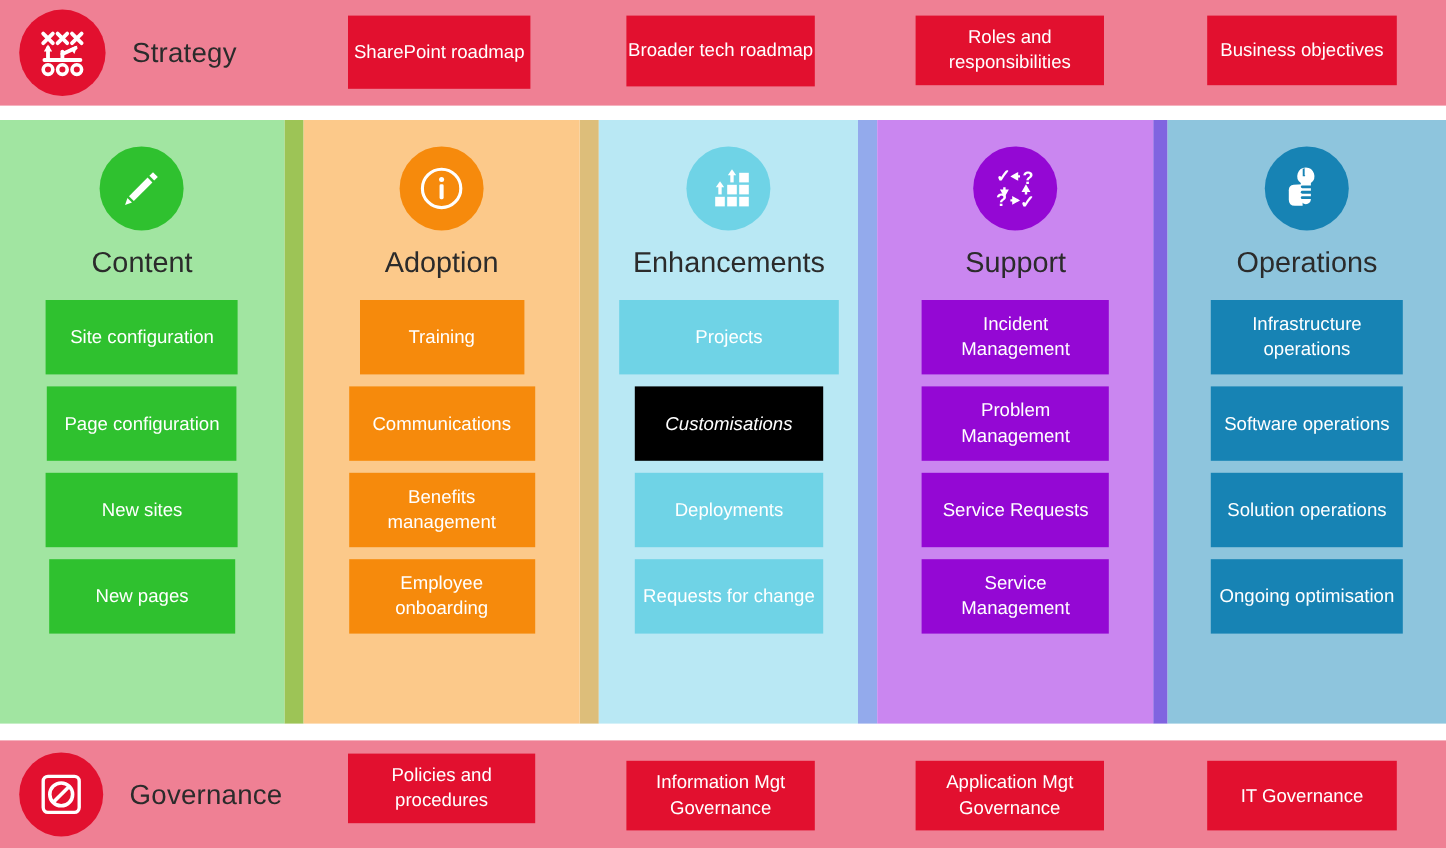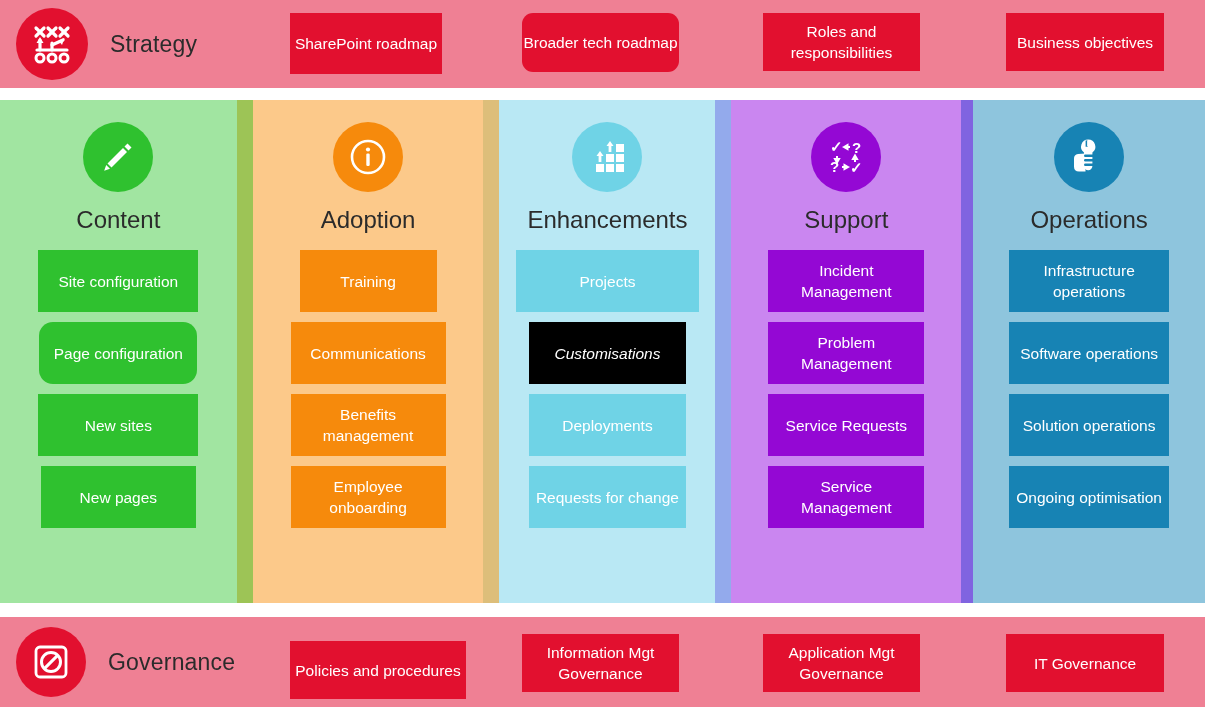--- a/index.html
+++ b/index.html
@@ -177,42 +177,42 @@
               <circle cx="23" cy="37" r="4"></circle>
               <circle cx="35" cy="37" r="4"></circle>
             </g>
           </svg>
         </span>
       </div>
       <div class="banner-title">Strategy</div>
     </div>
     <div class="banner-tiles">
       <div class="banner-tile" style="left:290px; top:13px; width:152px; height:61px;">SharePoint roadmap</div>
-      <div class="banner-tile" style="left:522px; top:13px; width:157px; height:59px;border-radius:11px;">Broader tech roadmap</div>
+      <div class="banner-tile" style="left:522px; top:13px; width:157px; height:59px;">Broader tech roadmap</div>
       <div class="banner-tile" style="left:763px; top:13px; width:157px; height:58px;">Roles and responsibilities</div>
       <div class="banner-tile" style="left:1006px; top:13px; width:158px; height:58px;">Business objectives</div>
     </div>
   </div>
 
   <div id="columns">
 
     <div class="column" style="width:240px; background:#a1e5a1;">
       <div class="col-icon" style="background:#2fc12f;">
         <svg width="42" height="42" viewBox="0 0 42 42">
           <g fill="#ffffff">
             <path d="M30.5 7.5 L34.5 11.5 L31.5 14.5 L27.5 10.5 Z"></path>
             <path d="M26 12 L30 16 L14.5 31.5 L10.5 27.5 Z"></path>
             <path d="M9.2 29 L13 32.8 L7.2 34.8 Z"></path>
           </g>
         </svg>
       </div>
       <div class="col-title">Content</div>
       <div class="col-tiles">
         <div class="tile" style="background:#2fc12f; width:160px;">Site configuration</div>
-        <div class="tile" style="background:#2fc12f; width:158px;border-radius:14px;">Page configuration</div>
+        <div class="tile" style="background:#2fc12f; width:158px;">Page configuration</div>
         <div class="tile" style="background:#2fc12f; width:160px;">New sites</div>
         <div class="tile" style="background:#2fc12f; width:155px;">New pages</div>
       </div>
     </div>
     <div class="col-divider" style="width:16px; background:#9dc456;"></div>
 
     <div class="column" style="width:234px; background:#fcc98a;">
       <div class="col-icon" style="background:#f68a0c;">
         <svg width="44" height="44" viewBox="0 0 44 44">
           <circle cx="22" cy="22" r="16" fill="none" stroke="#ffffff" stroke-width="2.6"></circle>
@@ -321,20 +321,20 @@
           <svg width="46" height="46" viewBox="0 0 46 46">
             <rect x="8" y="8" width="30" height="30" rx="4" fill="none" stroke="#ffffff" stroke-width="2.8"></rect>
             <circle cx="23" cy="23" r="9.5" fill="none" stroke="#ffffff" stroke-width="3"></circle>
             <line x1="16.6" y1="29.4" x2="29.4" y2="16.6" stroke="#ffffff" stroke-width="3"></line>
           </svg>
         </span>
       </div>
       <div class="banner-title">Governance</div>
     </div>
     <div class="banner-tiles">
-      <div class="banner-tile" style="left:290px; top:24px; width:176px; height:58px;">Policies and procedures</div>
+      <div class="banner-tile" style="left:290px; top:11px; width:156px; height:58px;">Policies and procedures</div>
       <div class="banner-tile" style="left:522px; top:17px; width:157px; height:58px;">Information Mgt Governance</div>
       <div class="banner-tile" style="left:763px; top:17px; width:157px; height:58px;">Application Mgt Governance</div>
       <div class="banner-tile" style="left:1006px; top:17px; width:158px; height:58px;">IT Governance</div>
     </div>
   </div>
 
 </div>
 
 </body></html>

